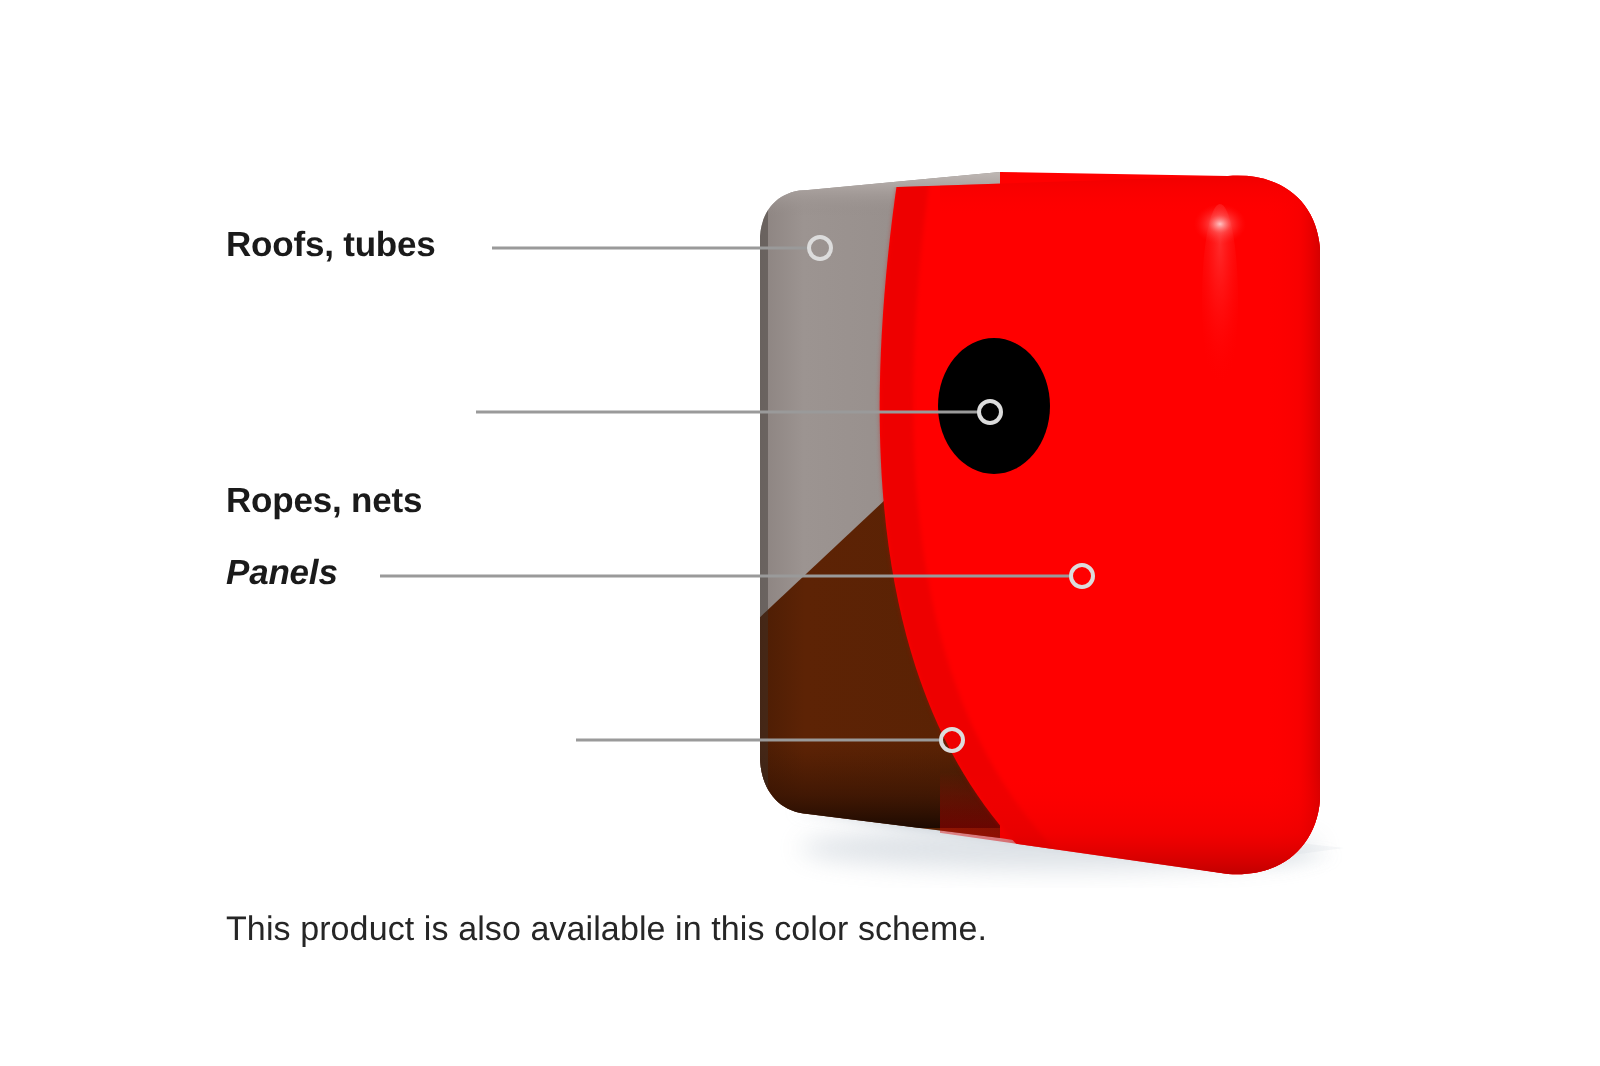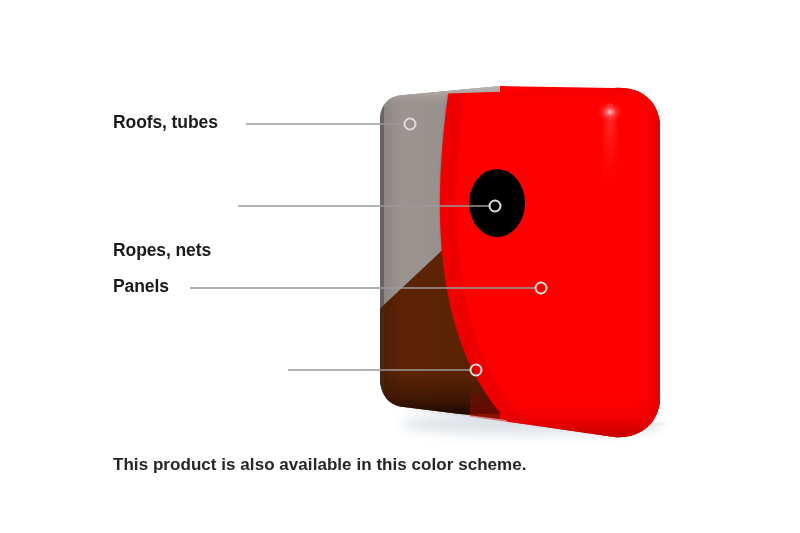--- a/index.html
+++ b/index.html
@@ -33,30 +33,30 @@
     position: absolute;
     font-size: 17.5px;
     font-weight: bold;
     color: #1a1a1a;
     letter-spacing: -0.1px;
     white-space: nowrap;
     line-height: 1;
   }
   #label-roofs      { left: 113px; top: 114px; }
   #label-ropes      { left: 113px; top: 196px; margin-top: 46px; }
-  #label-panels     { left: 113px; top: 278px; }
+  #label-panels     { left: 113px; top: 278px; font-style: italic; }
   #label-platforms  { left: 113px; top: 360px; }
 
   
   #caption {
     position: absolute;
     left: 113px;
     top: 455px;
     font-size: 17px;
-    font-weight: bold;
+    font-weight: normal;
     color: #262626;
     letter-spacing: 0.05px;
     white-space: nowrap;
     line-height: 1.2;
   }
 </style>
 </head>
 <body>
 
 <div id="page">

